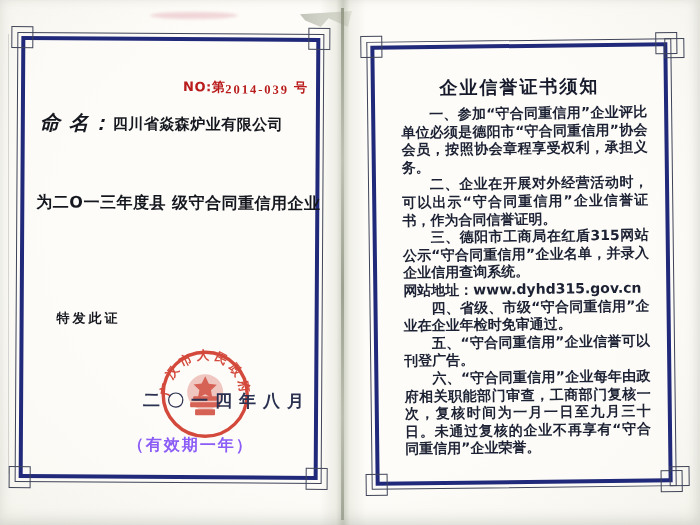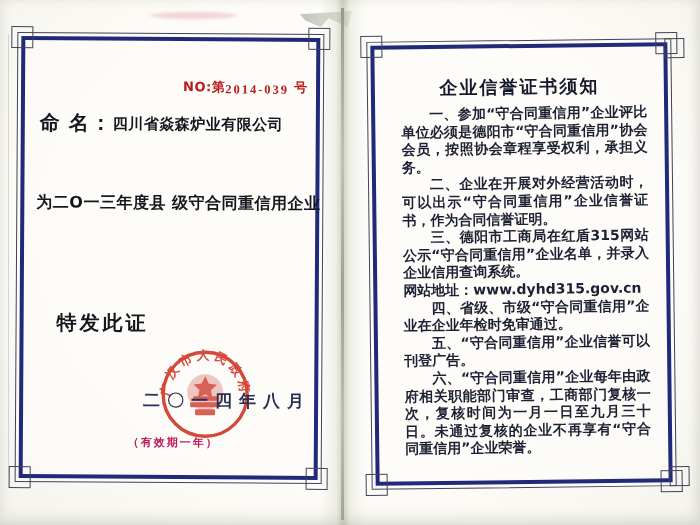--- a/index.html
+++ b/index.html
@@ -20,26 +20,26 @@
   .csq.tl{left:-7px;top:-7px;} .csq.tr{right:-7px;top:-7px;}
   .csq.bl{left:-7px;bottom:-7px;} .csq.br{right:-7px;bottom:-7px;}
   .csq.tr2{right:-14px;top:-1px;width:18px;height:18px;}
   .csq.br2{right:-14px;bottom:-1px;width:18px;height:18px;}
 
   
   .serial{position:absolute;left:165px;top:44px;font-size:13px;font-weight:bold;color:#b91c1c;letter-spacing:.5px;white-space:nowrap;}
   .serial .digits{font-family:"Liberation Serif",serif;font-size:12.5px;letter-spacing:2px;position:relative;top:1.5px;}
   .serial .suffix{margin-left:5px;}
   .name-row{position:absolute;left:22px;top:76px;white-space:nowrap;color:#15171f;}
-  .name-label{font-family:"Liberation Serif",serif;font-size:20px;font-weight:600;letter-spacing:2px;}
+  .name-label{font-family:"Liberation Serif",serif;font-size:20px;font-weight:600;letter-spacing:2px;font-style:italic;}
   .company{font-size:15px;font-weight:bold;letter-spacing:.5px;position:relative;top:-1px;}
   .award{position:absolute;left:19px;top:159px;font-size:16px;font-weight:bold;color:#15171f;letter-spacing:.5px;white-space:nowrap;}
-  .issue{position:absolute;left:40px;top:276px;font-size:20px;font-weight:bold;color:#15171f;letter-spacing:3px;}
+  .issue{position:absolute;left:40px;top:276px;font-size:13px;font-weight:bold;color:#15171f;letter-spacing:3px;}
   .dateline{position:absolute;left:127px;top:355px;font-size:17px;font-weight:bold;color:#2a3050;letter-spacing:7px;z-index:3;white-space:nowrap;}
-  .validity{position:absolute;left:112px;top:401px;font-size:11px;font-weight:bold;color:#be185d;letter-spacing:2px;white-space:nowrap;}
+  .validity{position:absolute;left:112px;top:401px;font-size:16px;font-weight:bold;color:#8b5cf6;letter-spacing:2px;white-space:nowrap;}
   .seal{position:absolute;left:143px;top:314px;width:92px;height:92px;z-index:2;opacity:.92;}
 
   
   .notice-title{position:absolute;left:0;top:34px;width:100%;text-align:center;font-size:18px;font-weight:bold;color:#161a2b;letter-spacing:2px;}
   .notice-body{position:absolute;left:33px;top:64px;width:246px;color:#1c2133;}
   .notice-body .para{margin:0;font-size:14px;font-weight:bold;line-height:17.6px;text-align:justify;text-indent:2em;}
   .notice-body .para.flush{text-indent:0;}
 
   
   .fold-band{position:absolute;left:320px;top:0;width:46px;height:525px;z-index:4;pointer-events:none;

